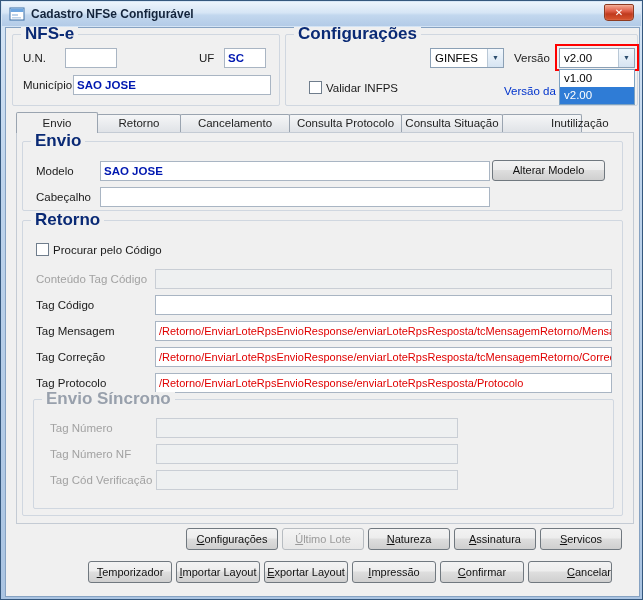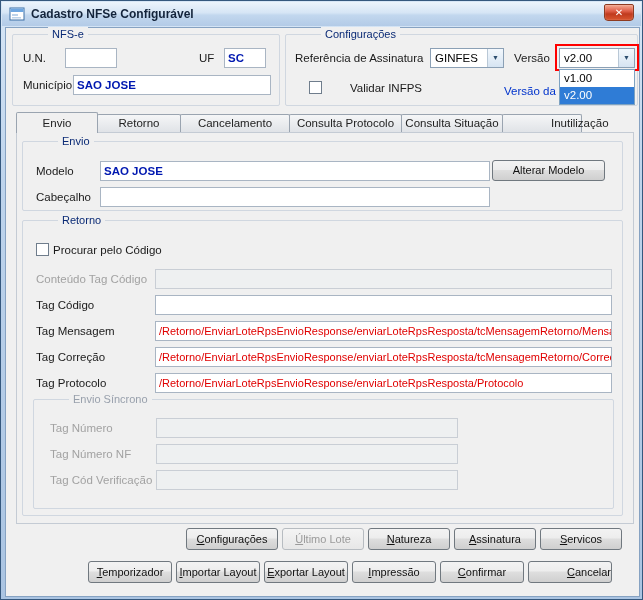--- a/index.html
+++ b/index.html
@@ -26,21 +26,21 @@
     color: #fff; font-size: 10px; line-height: 15px; text-align: center;
     box-shadow: inset 0 0 1px rgba(255,255,255,.8);
   }
   .client {
     position: absolute; left: 4px; top: 26px; width: 635px; height: 570px;
     background: #f0f0f0; border: 1px solid #86a2c2;
   }
 
   .gb { position: absolute; border: 1px solid #d0d7e0; border-radius: 2px; }
   .cap { position: absolute; top: -8px; left: 8px; background: #f0f0f0; padding: 0 4px;
-    font-size: 11px; font-weight: normal; color: #0a2a75; line-height: 14px; white-space: nowrap; margin-left: 27px; }
+    font-size: 17px; font-weight: bold; color: #0a2a75; line-height: 14px; white-space: nowrap; }
   .cap.dim { color: #98a0ac; }
 
   .lbl { position: absolute; font-size: 11.5px; color: #1a1a1a; white-space: nowrap; line-height: 13px; }
   .lbl.dis { color: #a2a2a2; }
   .link { position: absolute; font-size: 11.5px; color: #0033cc; white-space: nowrap; }
 
   .tb { position: absolute; height: 20px; background: #fff; border: 1px solid #a9b5c3;
     font-size: 11.5px; line-height: 18px; padding: 0 3px; overflow: hidden; white-space: nowrap; }
   .tb.dis { background: #eef0f1; border-color: #c9ced5; }
   .tb.navy { color: #0018b0; font-weight: bold; }
@@ -98,34 +98,33 @@
       <span class="lbl" style="left:10px; top:17px;">U.N.</span>
       <div class="tb" style="left:52px; top:13px; width:52px;"></div>
       <span class="lbl" style="left:186px; top:17px;">UF</span>
       <div class="tb navy" style="left:211px; top:13px; width:42px;">SC</div>
       <span class="lbl" style="left:10px; top:44px;">Município</span>
       <div class="tb navy" style="left:60px; top:40px; width:198px;">SAO JOSE</div>
     </div>
 
     <div class="gb" style="left:279px; top:6px; width:353px; height:72px;">
       <span class="cap">Configurações</span>
-      <span class="lbl" style="left:9px; top:17px;">Referência de Assinatura</span>
       <div class="combo" style="left:144px; top:13px; width:74px;">
         <span>GINFES</span>
         <span class="arr">▼</span>
       </div>
       <span class="lbl" style="left:228px; top:17px;">Versão</span>
       <div class="combo" style="left:273px; top:13px; width:76px;">
         <span>v2.00</span>
         <span class="arr">▼</span>
       </div>
       <div class="redbox" style="left:269px; top:9px; width:84px; height:27px;"></div>
 
       <span class="cb" style="left:23px; top:46px;"></span>
-      <span class="lbl" style="left:40px; top:47px;margin-left:24px;">Validar INFPS</span>
+      <span class="lbl" style="left:40px; top:47px;">Validar INFPS</span>
       <span class="link" style="left:218px; top:50px;">Versão da DLL</span>
 
       <div class="ddlist" style="left:273px; top:34px; width:76px;">
         <div class="dditem">v1.00</div>
         <div class="dditem sel">v2.00</div>
       </div>
     </div>
 
     <div class="tabs">
       <div class="tab active" style="width:82px;">Envio</div>

